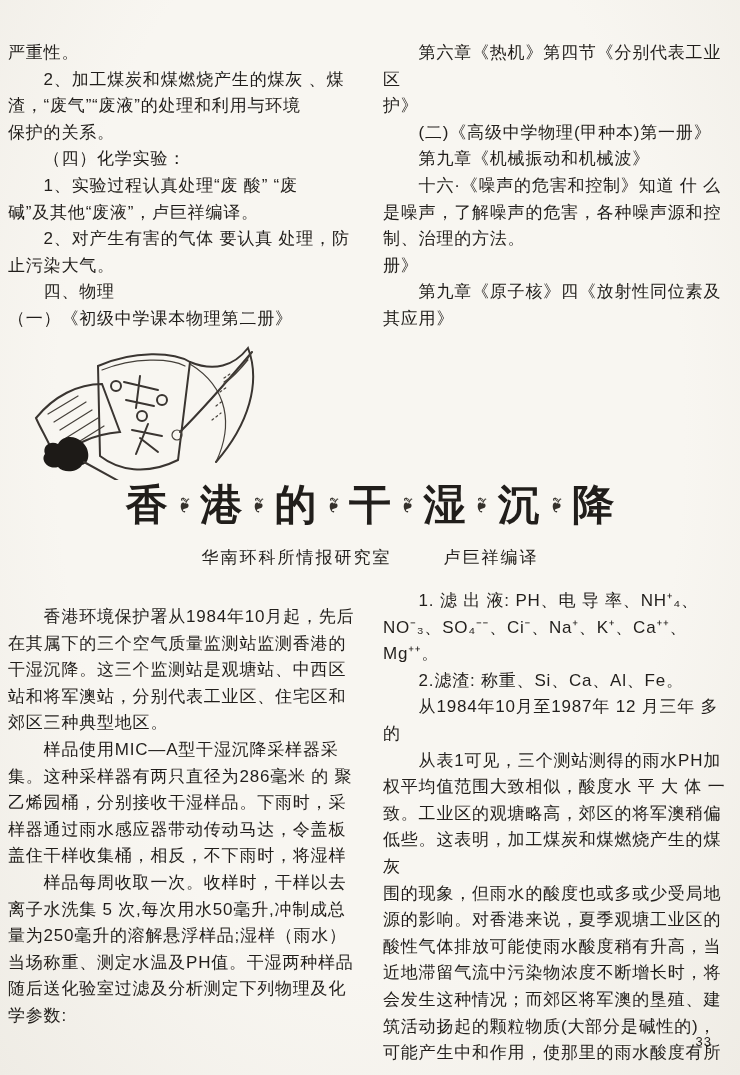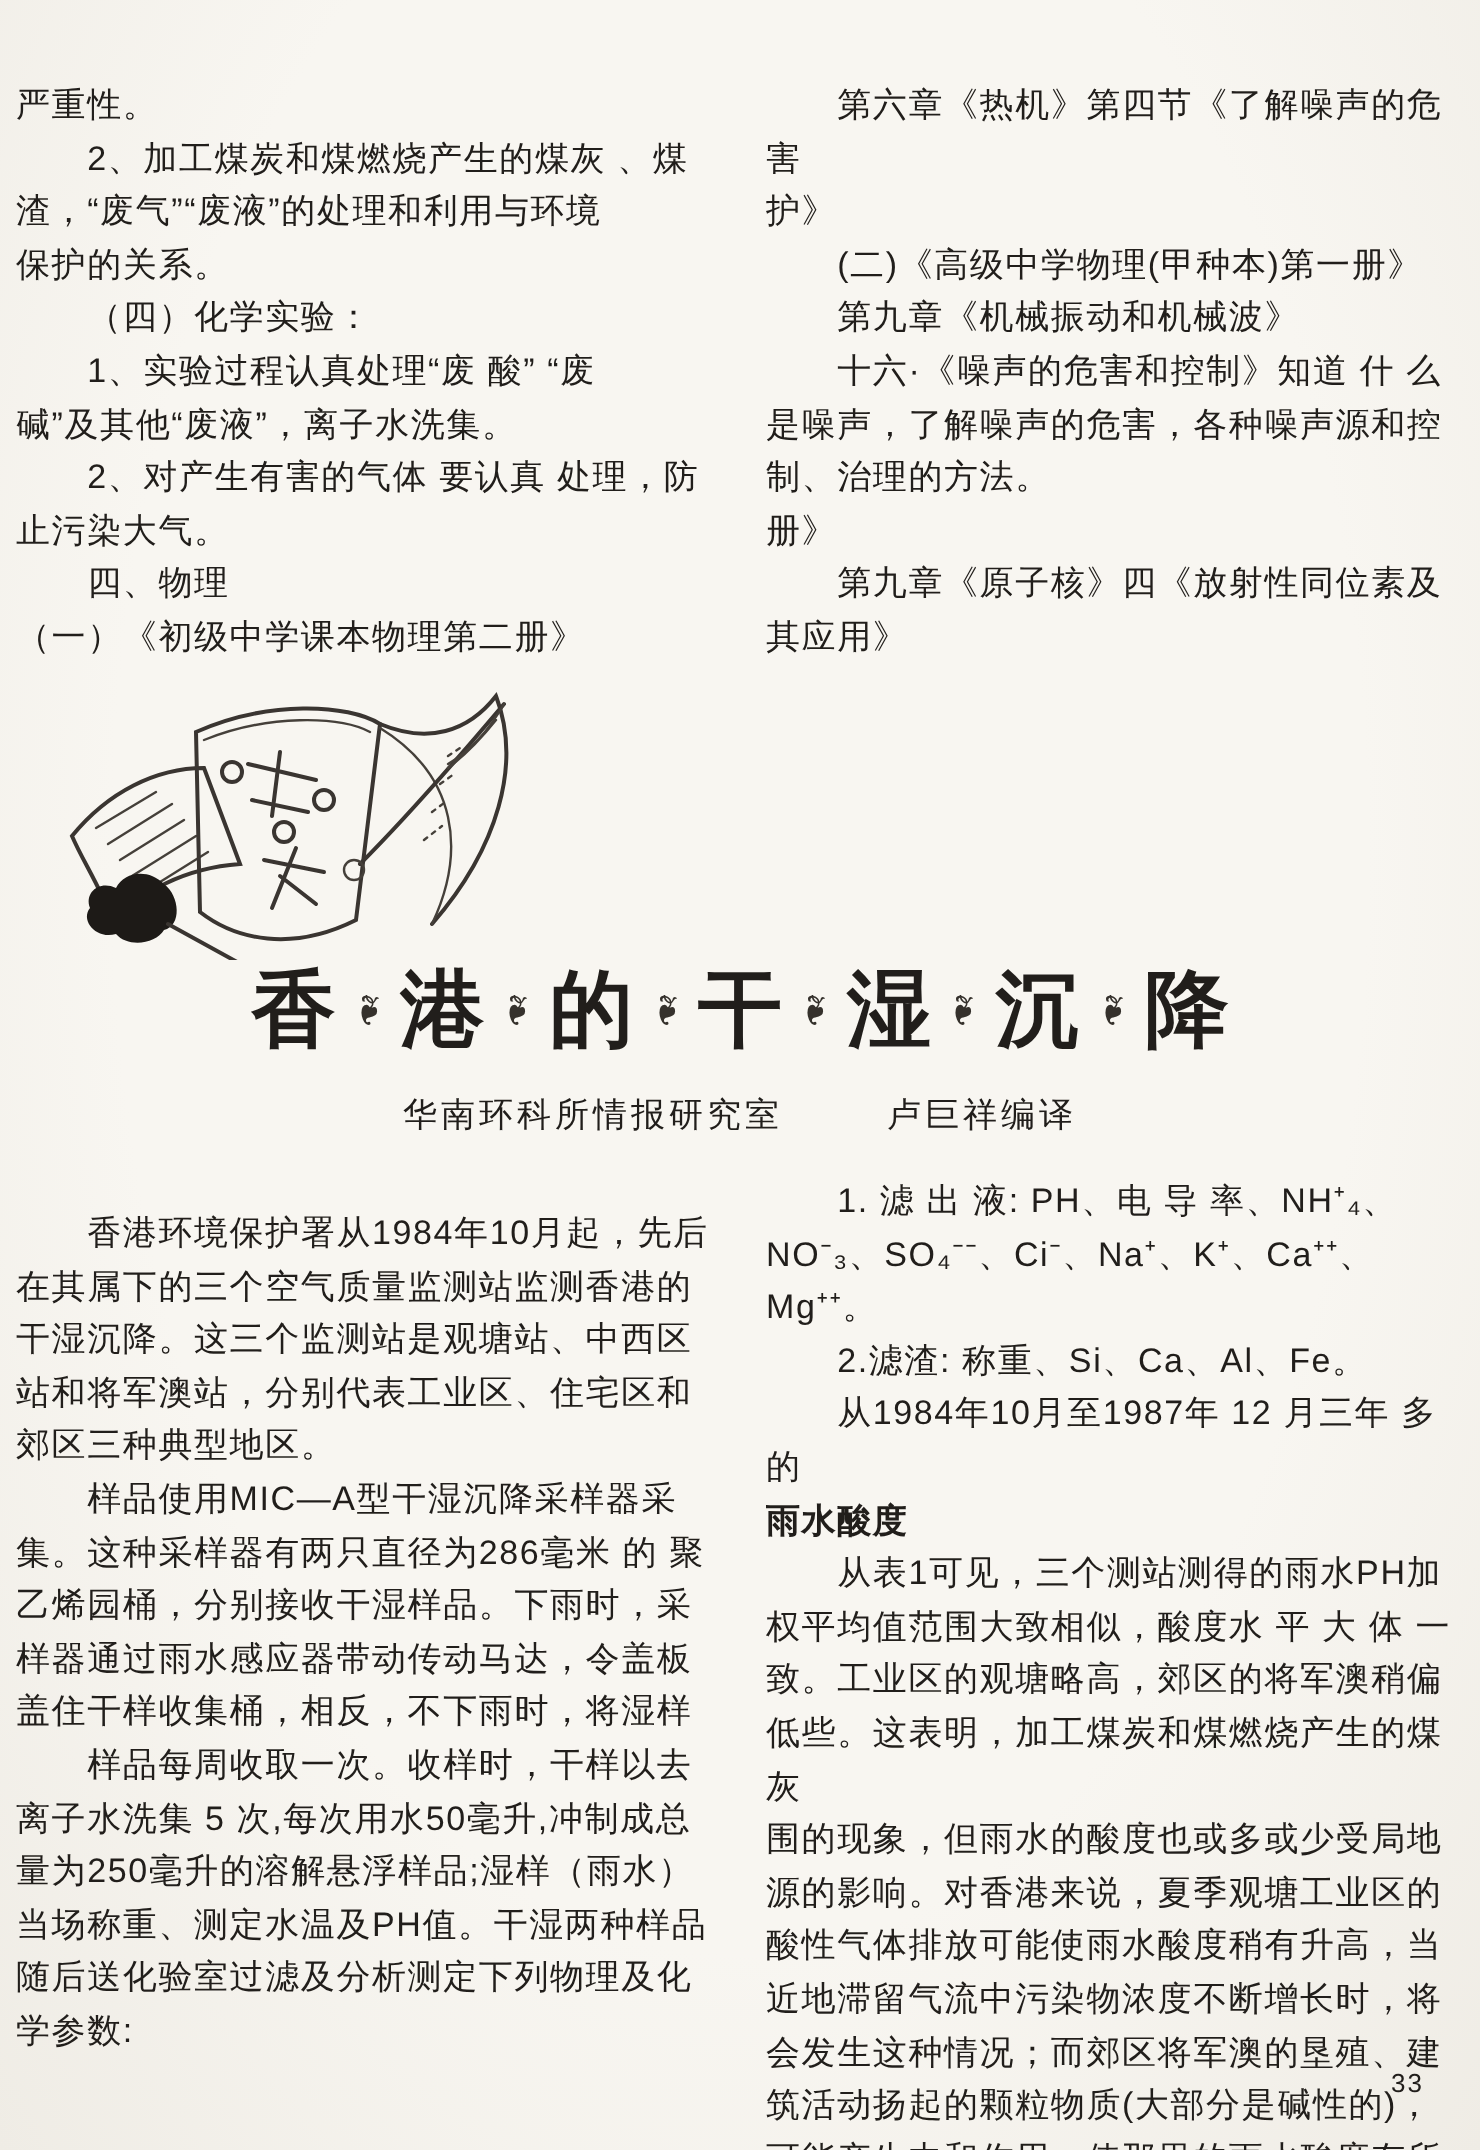--- a/index.html
+++ b/index.html
@@ -71,28 +71,28 @@
 
 <div class="page">
 
   <div class="col col-top-left">
       <div class="textline">严重性。</div>
       <div class="textline">　　2、加工煤炭和煤燃烧产生的煤灰 、煤</div>
       <div class="textline">渣，“废气”“废液”的处理和利用与环境</div>
       <div class="textline">保护的关系。</div>
       <div class="textline">　　（四）化学实验：</div>
       <div class="textline">　　1、实验过程认真处理“废 酸” “废</div>
-      <div class="textline">碱”及其他“废液”，离子水洗集。</div>
+      <div class="textline">碱”及其他“废液”，卢巨祥编译。</div>
       <div class="textline">　　2、对产生有害的气体 要认真 处理，防</div>
       <div class="textline">止污染大气。</div>
       <div class="textline">　　四、物理</div>
       <div class="textline">（一）《初级中学课本物理第二册》</div>
     </div>
   <div class="col col-top-right">
-      <div class="textline">　　第六章《热机》第四节《了解噪声的危害</div>
+      <div class="textline">　　第六章《热机》第四节《分别代表工业区</div>
       <div class="textline">护》</div>
       <div class="textline">　　(二)《高级中学物理(甲种本)第一册》</div>
       <div class="textline">　　第九章《机械振动和机械波》</div>
       <div class="textline">　　十六·《噪声的危害和控制》知道 什 么</div>
       <div class="textline">是噪声，了解噪声的危害，各种噪声源和控</div>
       <div class="textline">制、治理的方法。</div>
       <div class="textline">册》</div>
       <div class="textline">　　第九章《原子核》四《放射性同位素及</div>
       <div class="textline">其应用》</div>
     </div>
@@ -162,21 +162,20 @@
       <div class="textline">量为250毫升的溶解悬浮样品;湿样（雨水）</div>
       <div class="textline">当场称重、测定水温及PH值。干湿两种样品</div>
       <div class="textline">随后送化验室过滤及分析测定下列物理及化</div>
       <div class="textline">学参数:</div>
     </div>
   <div class="col col-body-right">
       <div class="textline">　　1. 滤 出 液: PH、电 导 率、NH⁺₄、</div>
       <div class="textline">NO⁻₃、SO₄⁻⁻、Ci⁻、Na⁺、K⁺、Ca⁺⁺、Mg⁺⁺。</div>
       <div class="textline">　　2.滤渣: 称重、Si、Ca、Al、Fe。</div>
       <div class="textline">　　从1984年10月至1987年 12 月三年 多 的</div>
-      <div class="textline heading">雨水酸度</div>
       <div class="textline">　　从表1可见，三个测站测得的雨水PH加</div>
       <div class="textline">权平均值范围大致相似，酸度水 平 大 体 一</div>
       <div class="textline">致。工业区的观塘略高，郊区的将军澳稍偏</div>
       <div class="textline">低些。这表明，加工煤炭和煤燃烧产生的煤灰</div>
       <div class="textline">围的现象，但雨水的酸度也或多或少受局地</div>
       <div class="textline">源的影响。对香港来说，夏季观塘工业区的</div>
       <div class="textline">酸性气体排放可能使雨水酸度稍有升高，当</div>
       <div class="textline">近地滞留气流中污染物浓度不断增长时，将</div>
       <div class="textline">会发生这种情况；而郊区将军澳的垦殖、建</div>
       <div class="textline">筑活动扬起的颗粒物质(大部分是碱性的)，</div>

